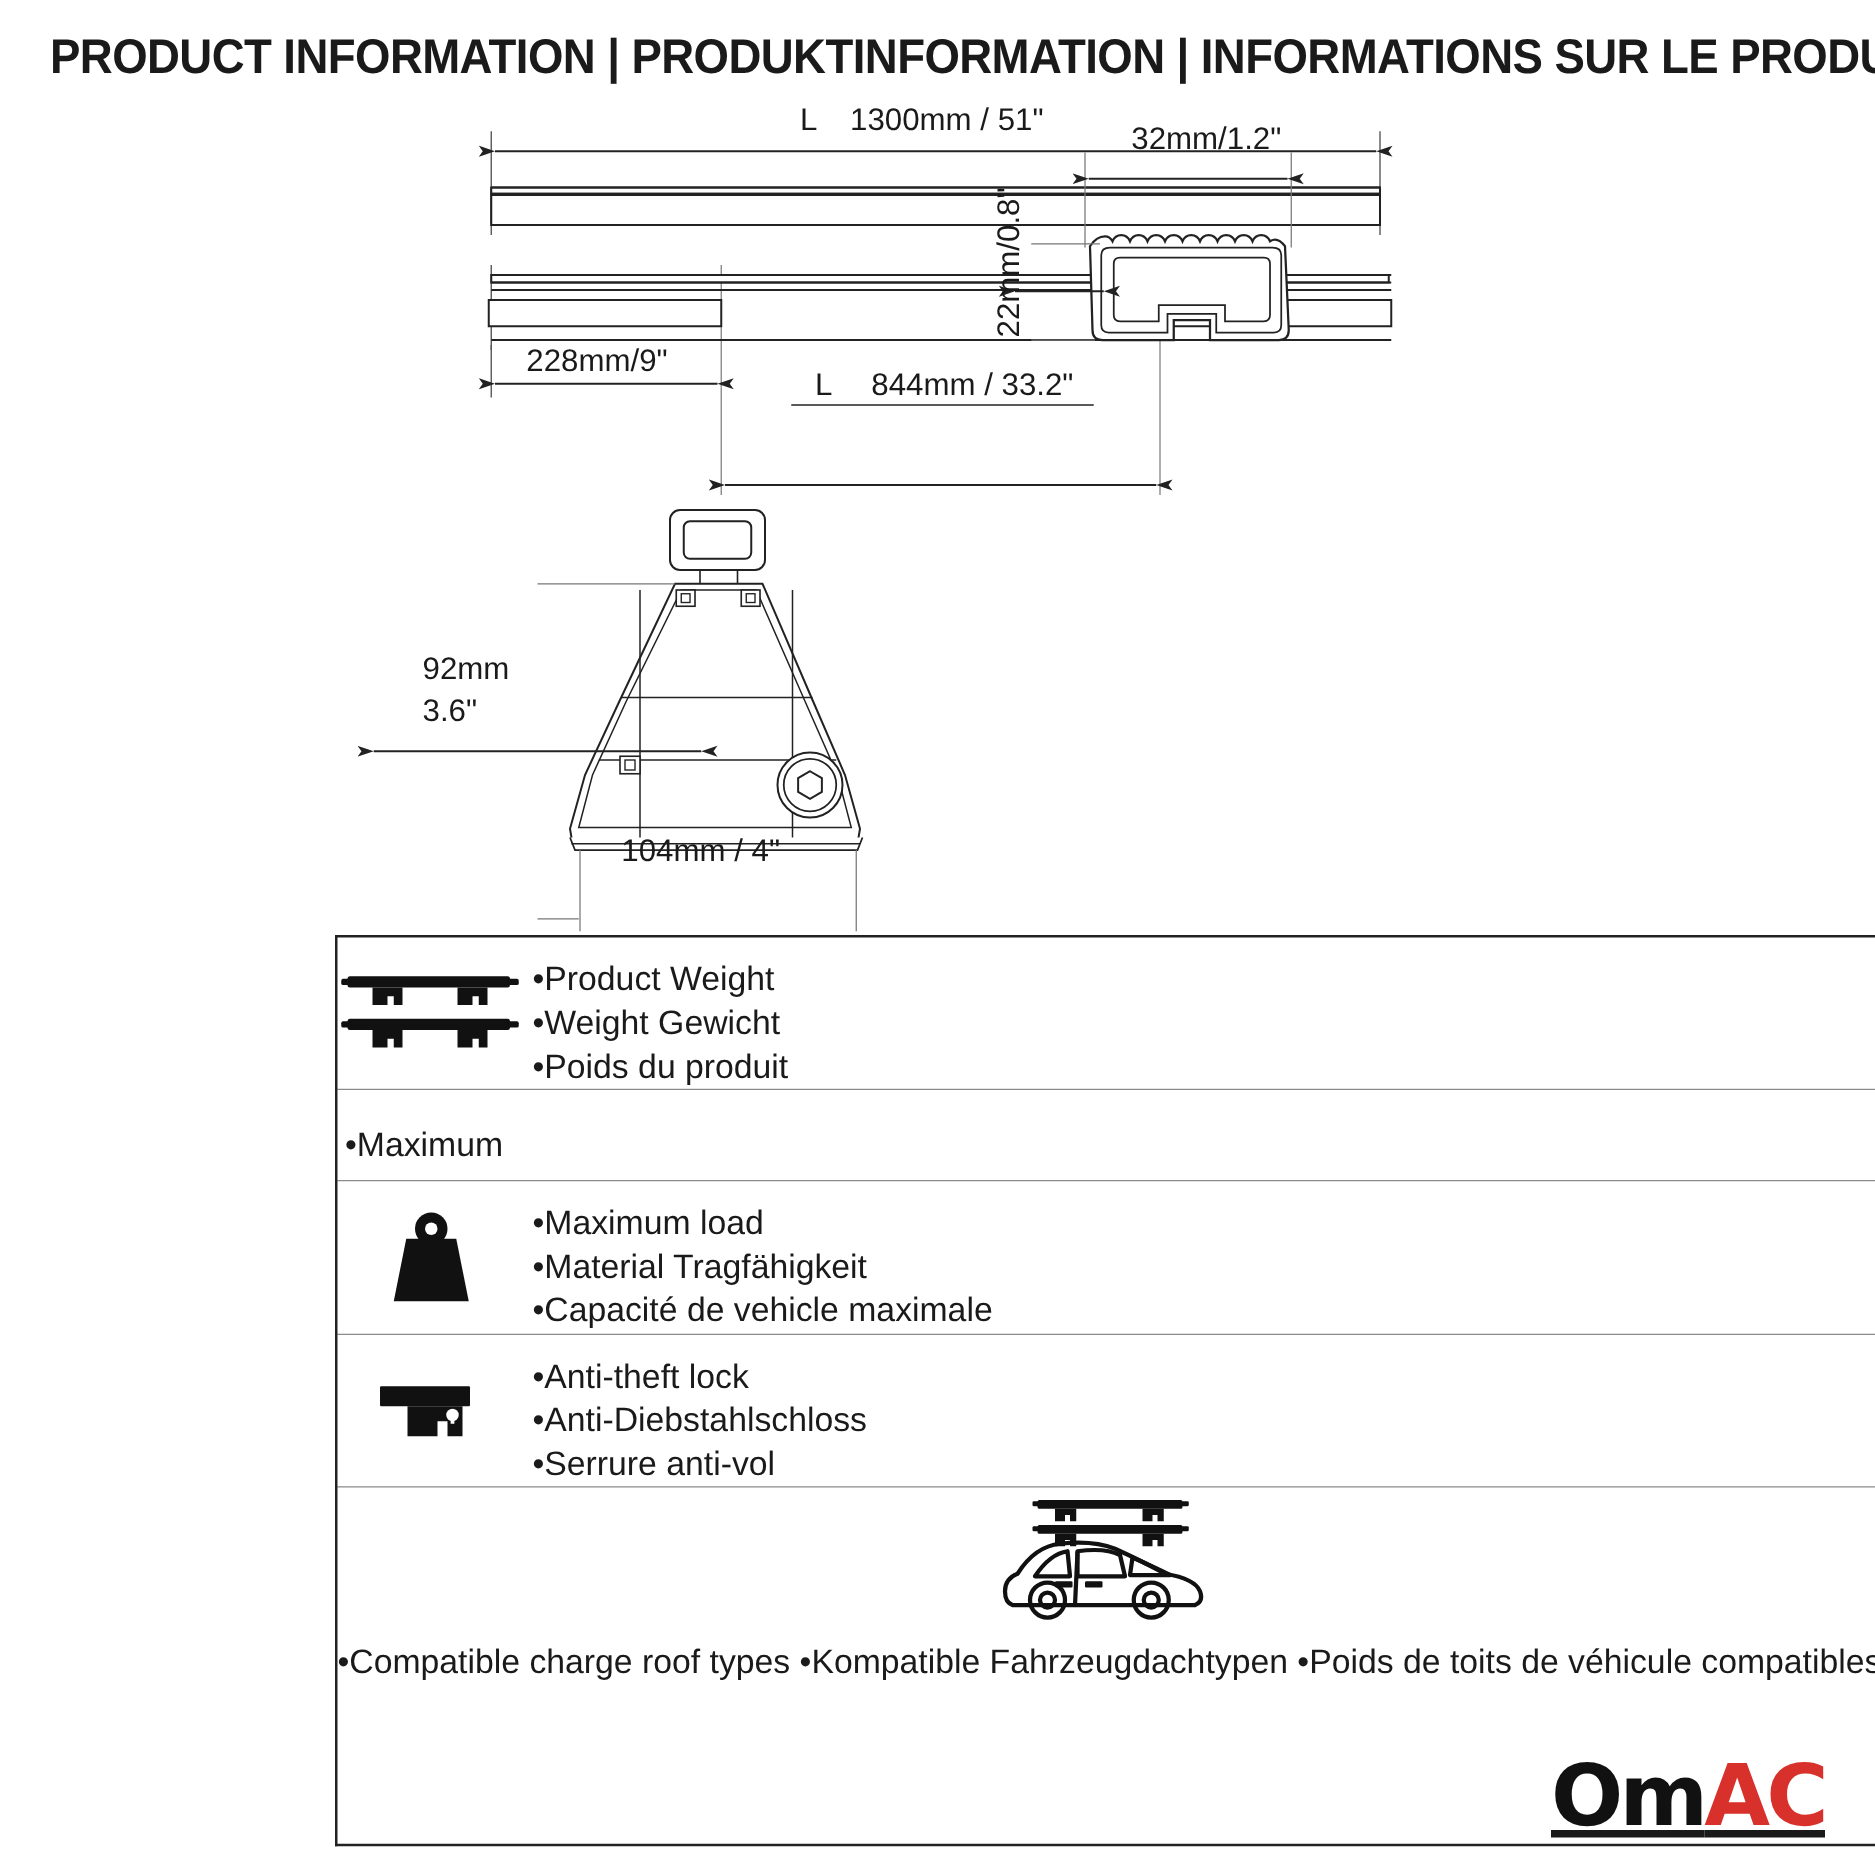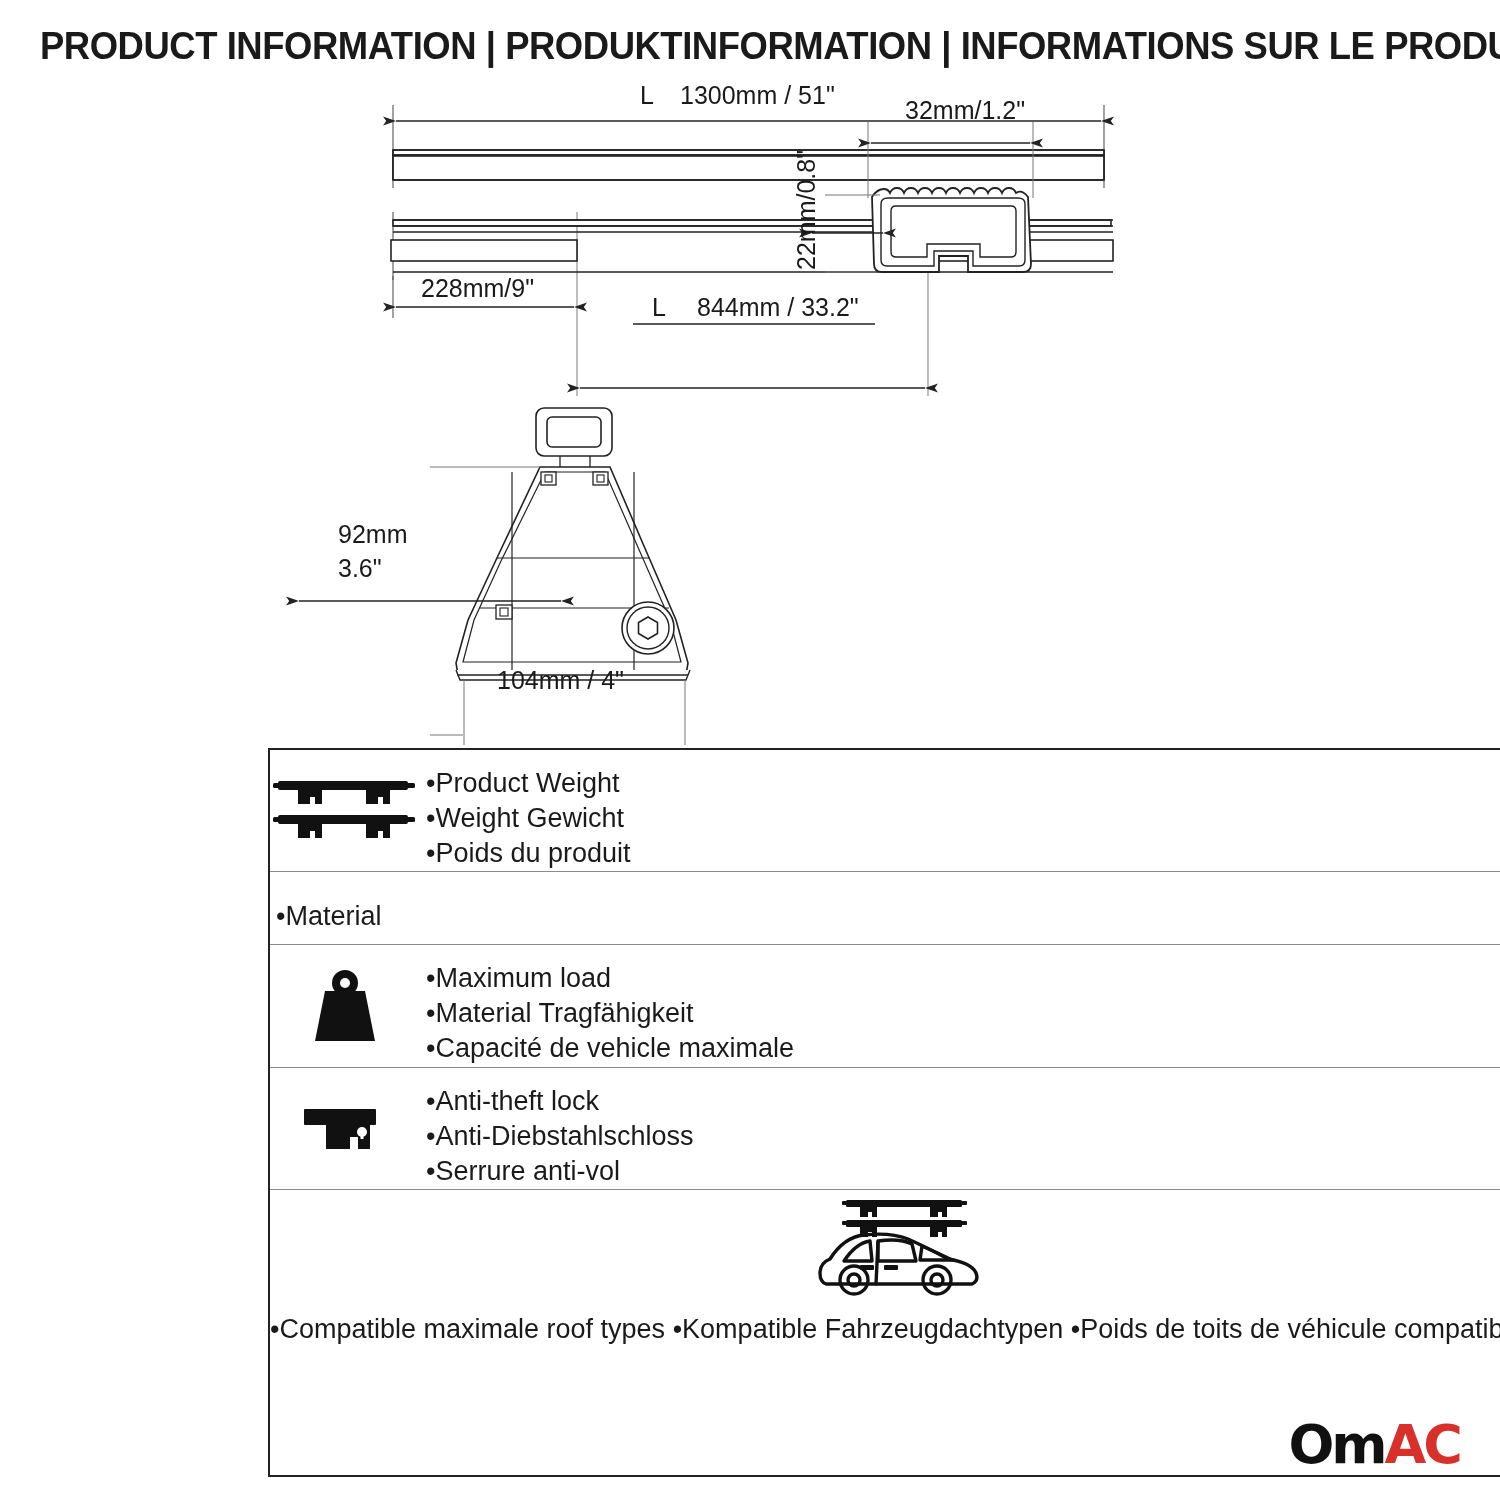--- a/index.html
+++ b/index.html
@@ -78,25 +78,26 @@
   }
   .compat-icon{display:flex;justify-content:center;margin-bottom:10px;}
   .compat-bullets{
     font-size:27px;line-height:1.28;white-space:nowrap;
   }
 
   
   .logo{
     position:absolute;
     right:40px; bottom:28px;
-    font-size:54px;
+    font-size:68px;
     font-weight:700;
     letter-spacing:-3px;
     line-height:1;
     font-family:"DejaVu Sans", sans-serif;
+    text-decoration:underline;
   }
   .logo .dark{color:#111111;}
   .logo .accent{color:#d8312b;}
 </style>
 </head>
 <body>
 
 <div class="page">
 
   <div class="title">PRODUCT INFORMATION | PRODUKTINFORMATION | INFORMATIONS SUR LE PRODUIT</div>
@@ -267,21 +268,21 @@
             </span>
           </div>
         </td>
 
       </tr>
 
       <tr>
         <td class="label-cell white" style="height:72px;">
           <div class="label-inner">
             <span class="bullets" style="padding-left:6px;">
-              <span class="b">•Material</span>
+              <span class="b">•Maximum</span>
             </span>
           </div>
         </td>
 
       </tr>
 
       <tr>
         <td class="label-cell white" style="height:115px;">
           <div class="label-inner">
             <span class="icon-box">
@@ -354,21 +355,21 @@
                 <circle cx="133" cy="90" r="14"></circle>
                 <circle cx="133" cy="90" r="6"></circle>
               </g>
               <g fill="#111">
                 <rect x="56" y="75" width="14" height="5" rx="1"></rect>
                 <rect x="80" y="75" width="14" height="5" rx="1"></rect>
               </g>
             </svg>
           </div>
           <div class="compat-bullets">
-            <span class="b">•Compatible maximale roof types</span>
+            <span class="b">•Compatible charge roof types</span>
             <span class="b">•Kompatible Fahrzeugdachtypen</span>
             <span class="b">•Poids de toits de véhicule</span>
             <span class="b">compatibles</span>
           </div>
         </td>
 
       </tr>
 
     </tbody>
   </table>

